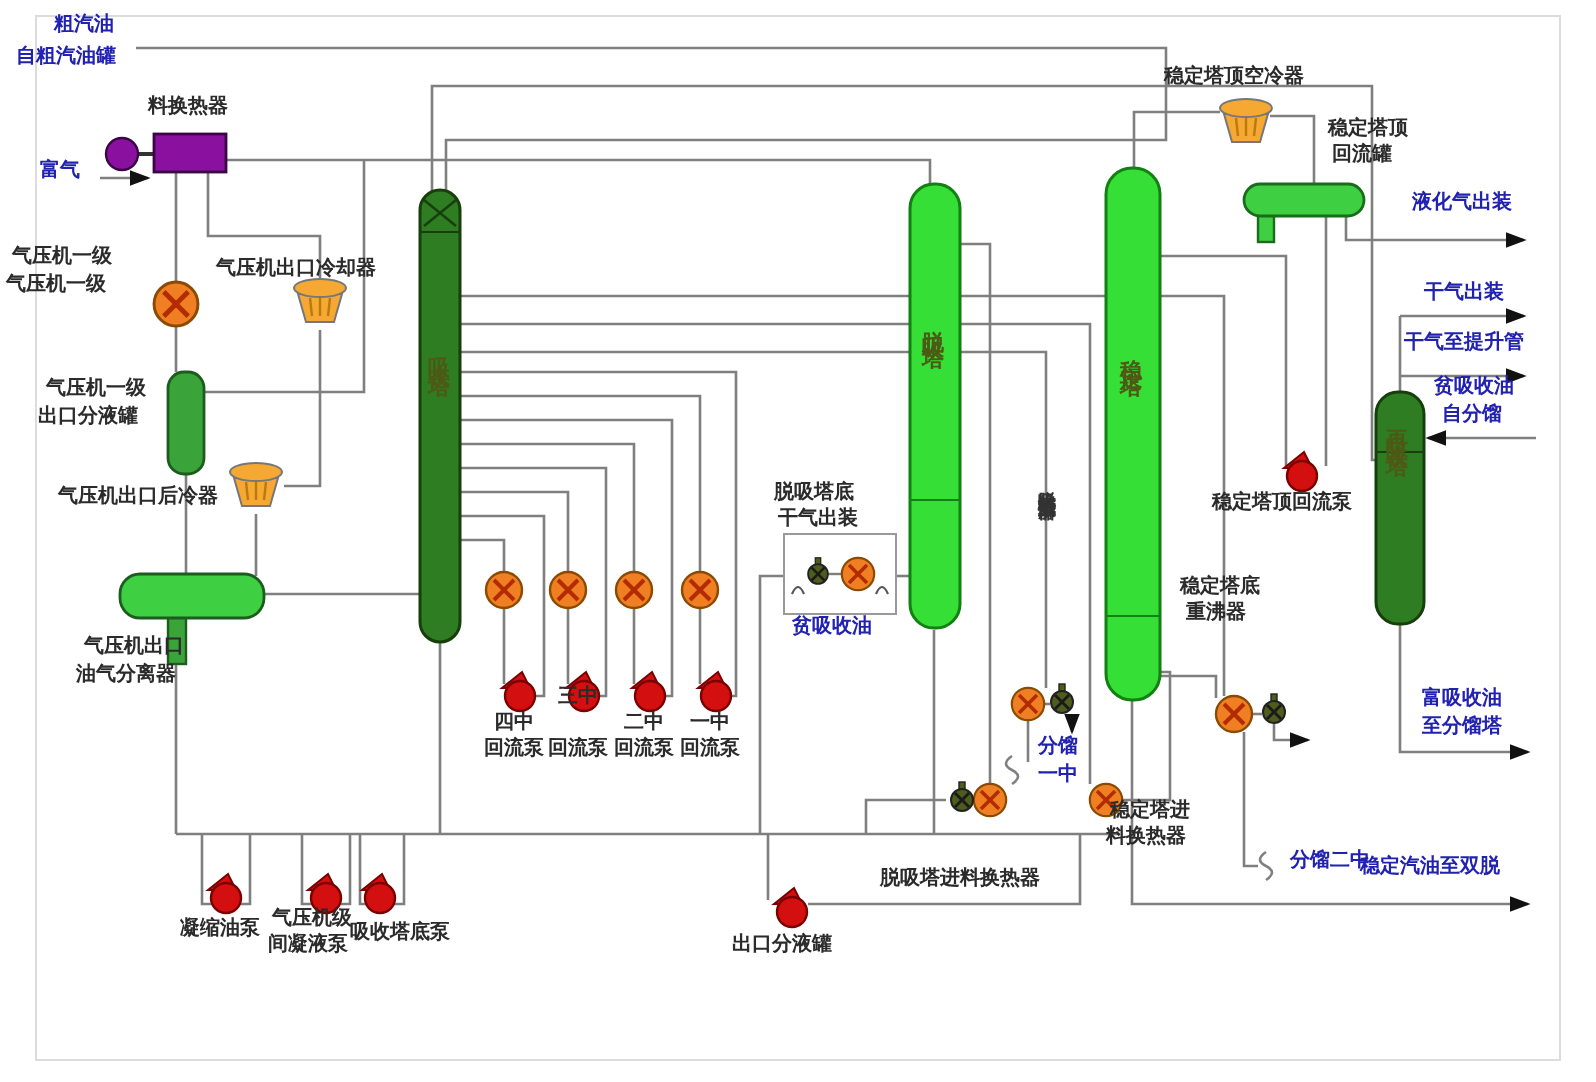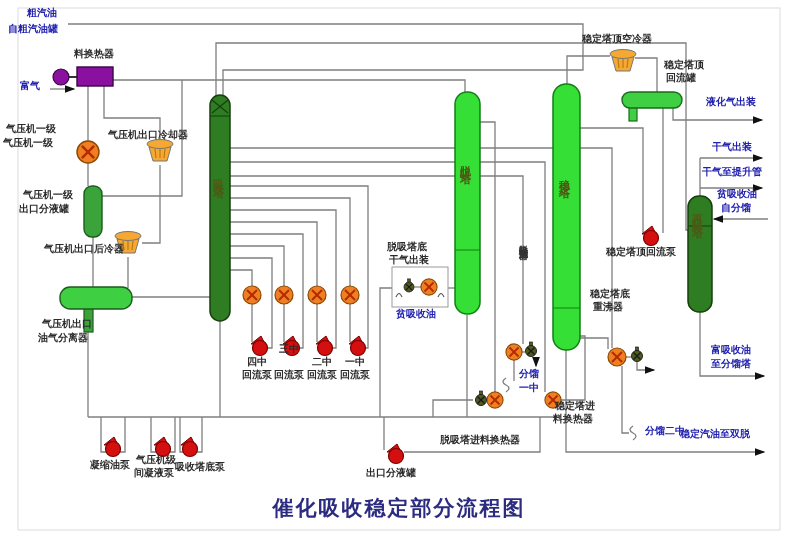--- a/index.html
+++ b/index.html
@@ -217,21 +217,21 @@
 <div class="lb blue" style="left:519px;top:383px">一中</div>
 <div class="lb blue" style="left:645px;top:426px">分馏二中</div>
 <div class="lb blue" style="left:396px;top:309px">贫吸收油</div>
 
 <div class="lb equip" style="left:74px;top:49px">料换热器</div>
 <div class="lb equip" style="left:6px;top:124px">气压机一级</div>
 <div class="lb equip" style="left:3px;top:138px">气压机一级</div>
 <div class="lb equip" style="left:108px;top:130px">气压机出口冷却器</div>
 <div class="lb equip" style="left:23px;top:190px">气压机一级</div>
 <div class="lb equip" style="left:19px;top:204px">出口分液罐</div>
-<div class="lb equip" style="left:44px;top:244px">气压机出口后冷器</div>
+<div class="lb equip" style="left:29px;top:244px">气压机出口后冷器</div>
 <div class="lb equip" style="left:42px;top:319px">气压机出口</div>
 <div class="lb equip" style="left:38px;top:333px">油气分离器</div>
 <div class="lb equip" style="left:247px;top:357px">四中</div>
 <div class="lb equip" style="left:242px;top:370px">回流泵</div>
 <div class="lb equip" style="left:279px;top:344px">三中</div>
 <div class="lb equip" style="left:274px;top:370px">回流泵</div>
 <div class="lb equip" style="left:312px;top:357px">二中</div>
 <div class="lb equip" style="left:307px;top:370px">回流泵</div>
 <div class="lb equip" style="left:345px;top:357px">一中</div>
 <div class="lb equip" style="left:340px;top:370px">回流泵</div>
@@ -251,15 +251,14 @@
 <div class="lb equip" style="left:593px;top:302px">重沸器</div>
 <div class="lb equip" style="left:555px;top:401px">稳定塔进</div>
 <div class="lb equip" style="left:553px;top:414px">料换热器</div>
 
 <div class="lb v colname" style="left:212px;top:170px">吸收塔</div>
 <div class="lb v colname" style="left:459px;top:156px">脱吸塔</div>
 <div class="lb v colname" style="left:558px;top:170px">稳定塔</div>
 <div class="lb v colname" style="left:691px;top:206px">再吸收塔</div>
 <div class="lb v rebv" style="left:518px;top:238px">脱吸塔底重沸器一</div>
 
-<div id="title">催化吸收稳定部分流程图</div>
 
 </div>
 
 </body></html>

